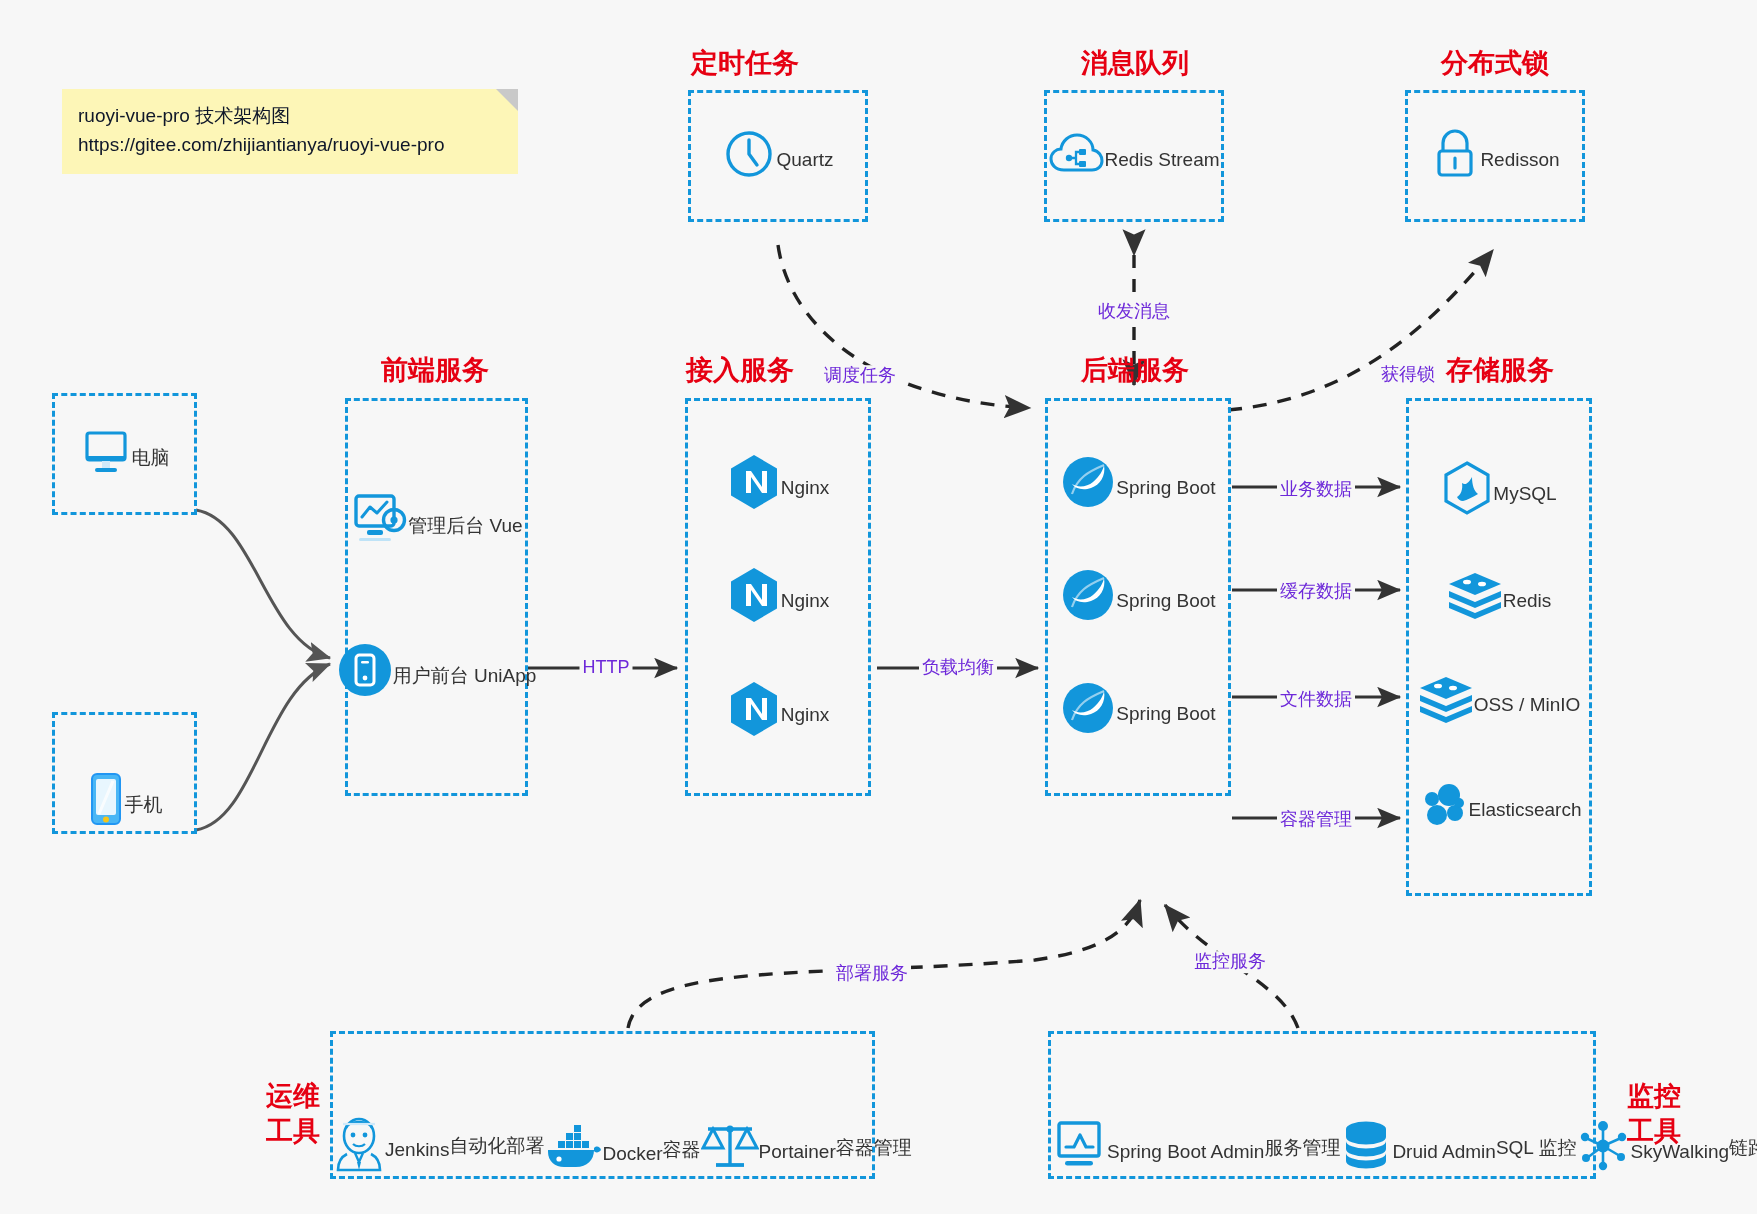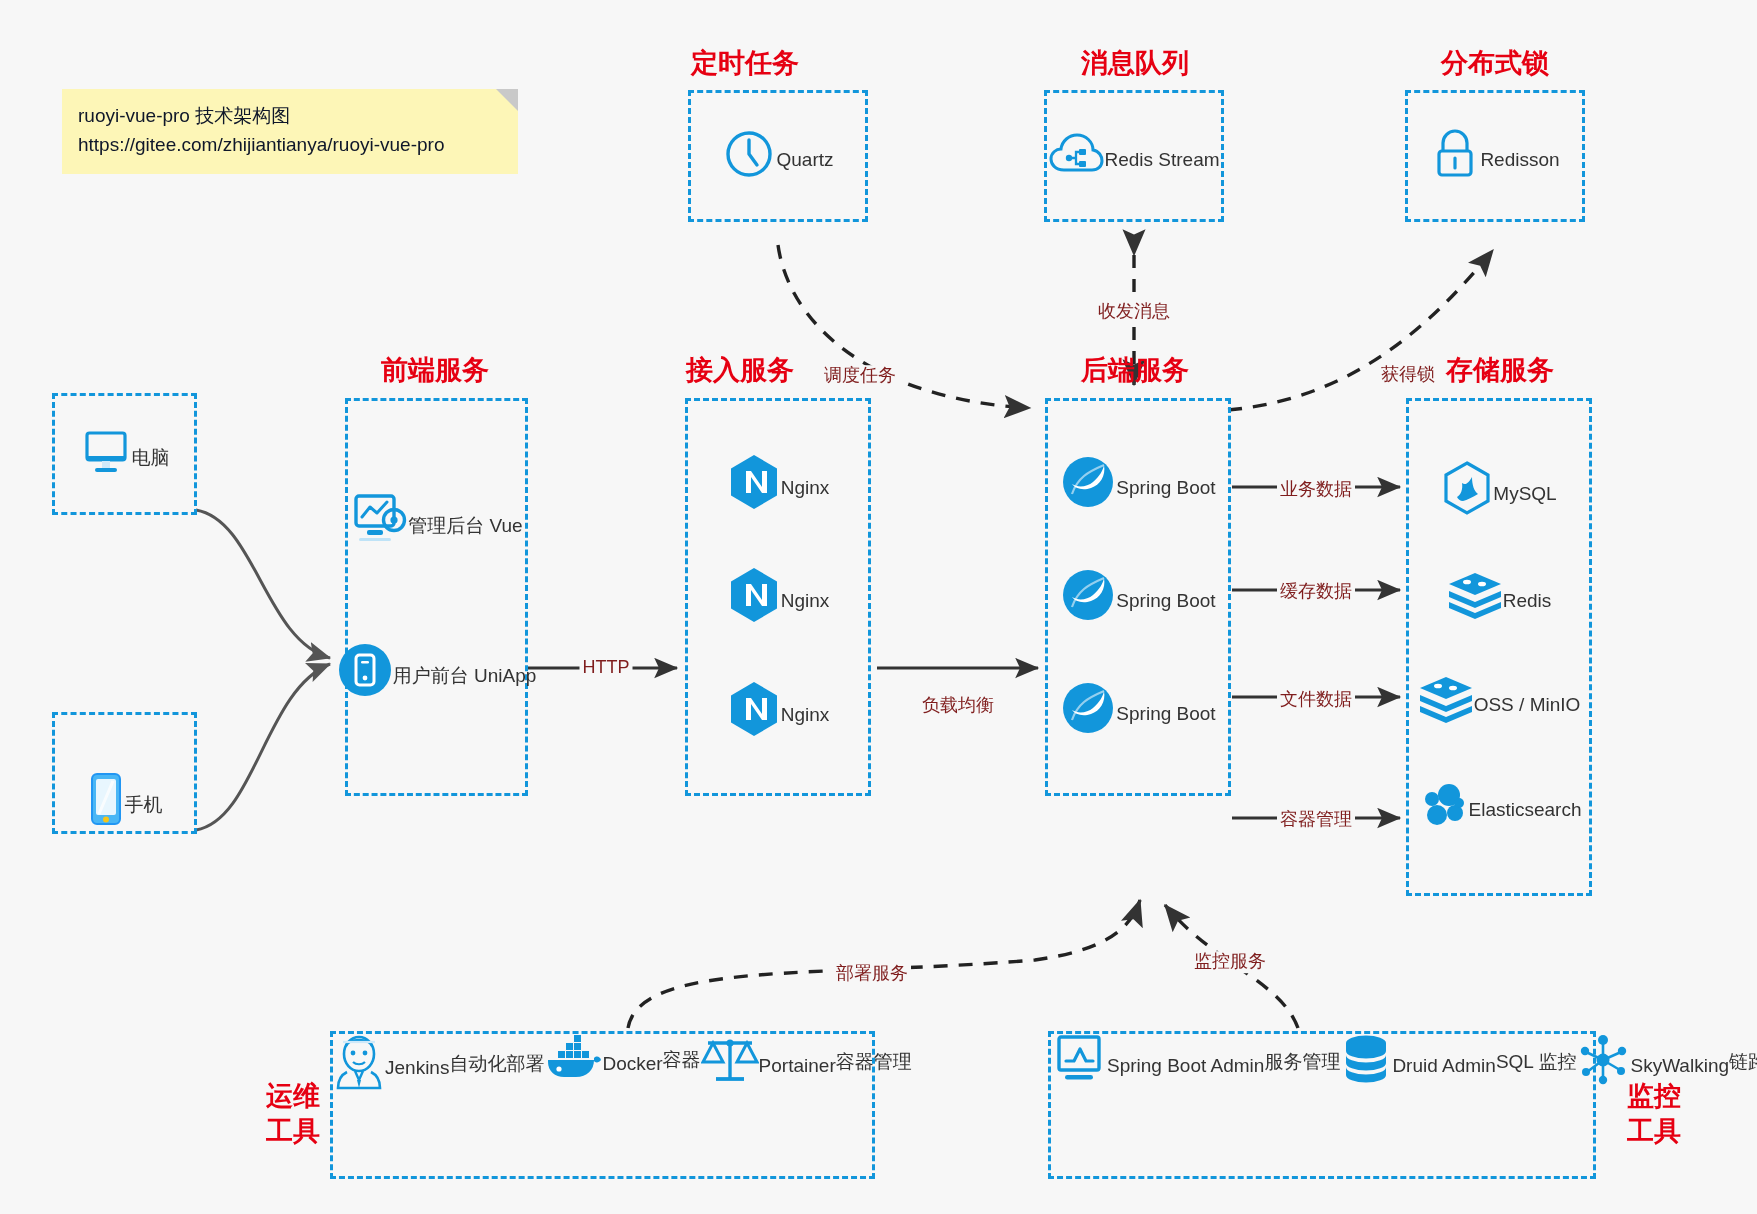--- a/index.html
+++ b/index.html
@@ -43,21 +43,21 @@
     color: #333;
     white-space: nowrap;
     text-align: center;
     line-height: 1.28;
   }
   .node .cap2 { font-size: 19px; color: #333; white-space: nowrap; text-align:center; line-height:1.28;}
 
   .edge-label {
     position: absolute;
     font-size: 18px;
-    color: #7f1d1d;
+    color: #6d28d9;
     background: #f7f7f7;
     padding: 0 3px;
     white-space: nowrap;
     transform: translate(-50%, -50%);
     line-height: 1.2;
   }
 
   .note {
     position: absolute;
     background: #fdf6b7;
@@ -67,21 +67,21 @@
     line-height: 1.52;
     white-space: nowrap;
   }
   .note .fold {
     position: absolute; right: 0; top: 0;
     width: 0; height: 0;
     border-left: 22px solid transparent;
     border-top: 22px solid #c9c9c9;
   }
 
-  .row-box { flex-direction: row; align-items: flex-start; justify-content: space-around; }
+  .row-box { flex-direction: row; align-items: flex-end; justify-content: space-around; }
 </style>
 </head>
 <body>
 
 <div id="canvas">
 
   <svg class="edges" viewBox="0 0 1757 1214">
     <defs>
       <marker id="arr" markerWidth="9" markerHeight="9" refX="7.6" refY="3.4" orient="auto">
         <path d="M0,0 L8,3.4 L0,6.8 L1.6,3.4 z" fill="#333"></path>
@@ -108,21 +108,21 @@
     <line x1="1232" y1="590" x2="1400" y2="590" stroke="#333" stroke-width="3" marker-end="url(#arr)"></line>
     <line x1="1232" y1="697" x2="1400" y2="697" stroke="#333" stroke-width="3" marker-end="url(#arr)"></line>
     <line x1="1232" y1="818" x2="1400" y2="818" stroke="#333" stroke-width="3" marker-end="url(#arr)"></line>
 
     <path d="M628,1028 C 640,960 820,978 1035,960 C 1105,950 1130,930 1140,900" stroke="#222" stroke-width="3.4" fill="none" stroke-dasharray="14,11" marker-end="url(#arr)"></path>
 
     <path d="M1298,1028 C 1280,980 1215,965 1165,905" stroke="#222" stroke-width="3.4" fill="none" stroke-dasharray="14,11" marker-end="url(#arr)"></path>
   </svg>
 
   <div class="edge-label" style="left:606px; top:668px;">HTTP</div>
-  <div class="edge-label" style="left:958px; top:668px;margin-top:38px;">负载均衡</div>
+  <div class="edge-label" style="left:958px; top:668px;">负载均衡</div>
   <div class="edge-label" style="left:860px; top:376px;">调度任务</div>
   <div class="edge-label" style="left:1134px; top:312px;">收发消息</div>
   <div class="edge-label" style="left:1408px; top:375px;">获得锁</div>
   <div class="edge-label" style="left:1316px; top:490px;">业务数据</div>
   <div class="edge-label" style="left:1316px; top:592px;">缓存数据</div>
   <div class="edge-label" style="left:1316px; top:700px;">文件数据</div>
   <div class="edge-label" style="left:1316px; top:820px;">容器管理</div>
   <div class="edge-label" style="left:872px; top:974px;">部署服务</div>
   <div class="edge-label" style="left:1230px; top:962px;">监控服务</div>
 

